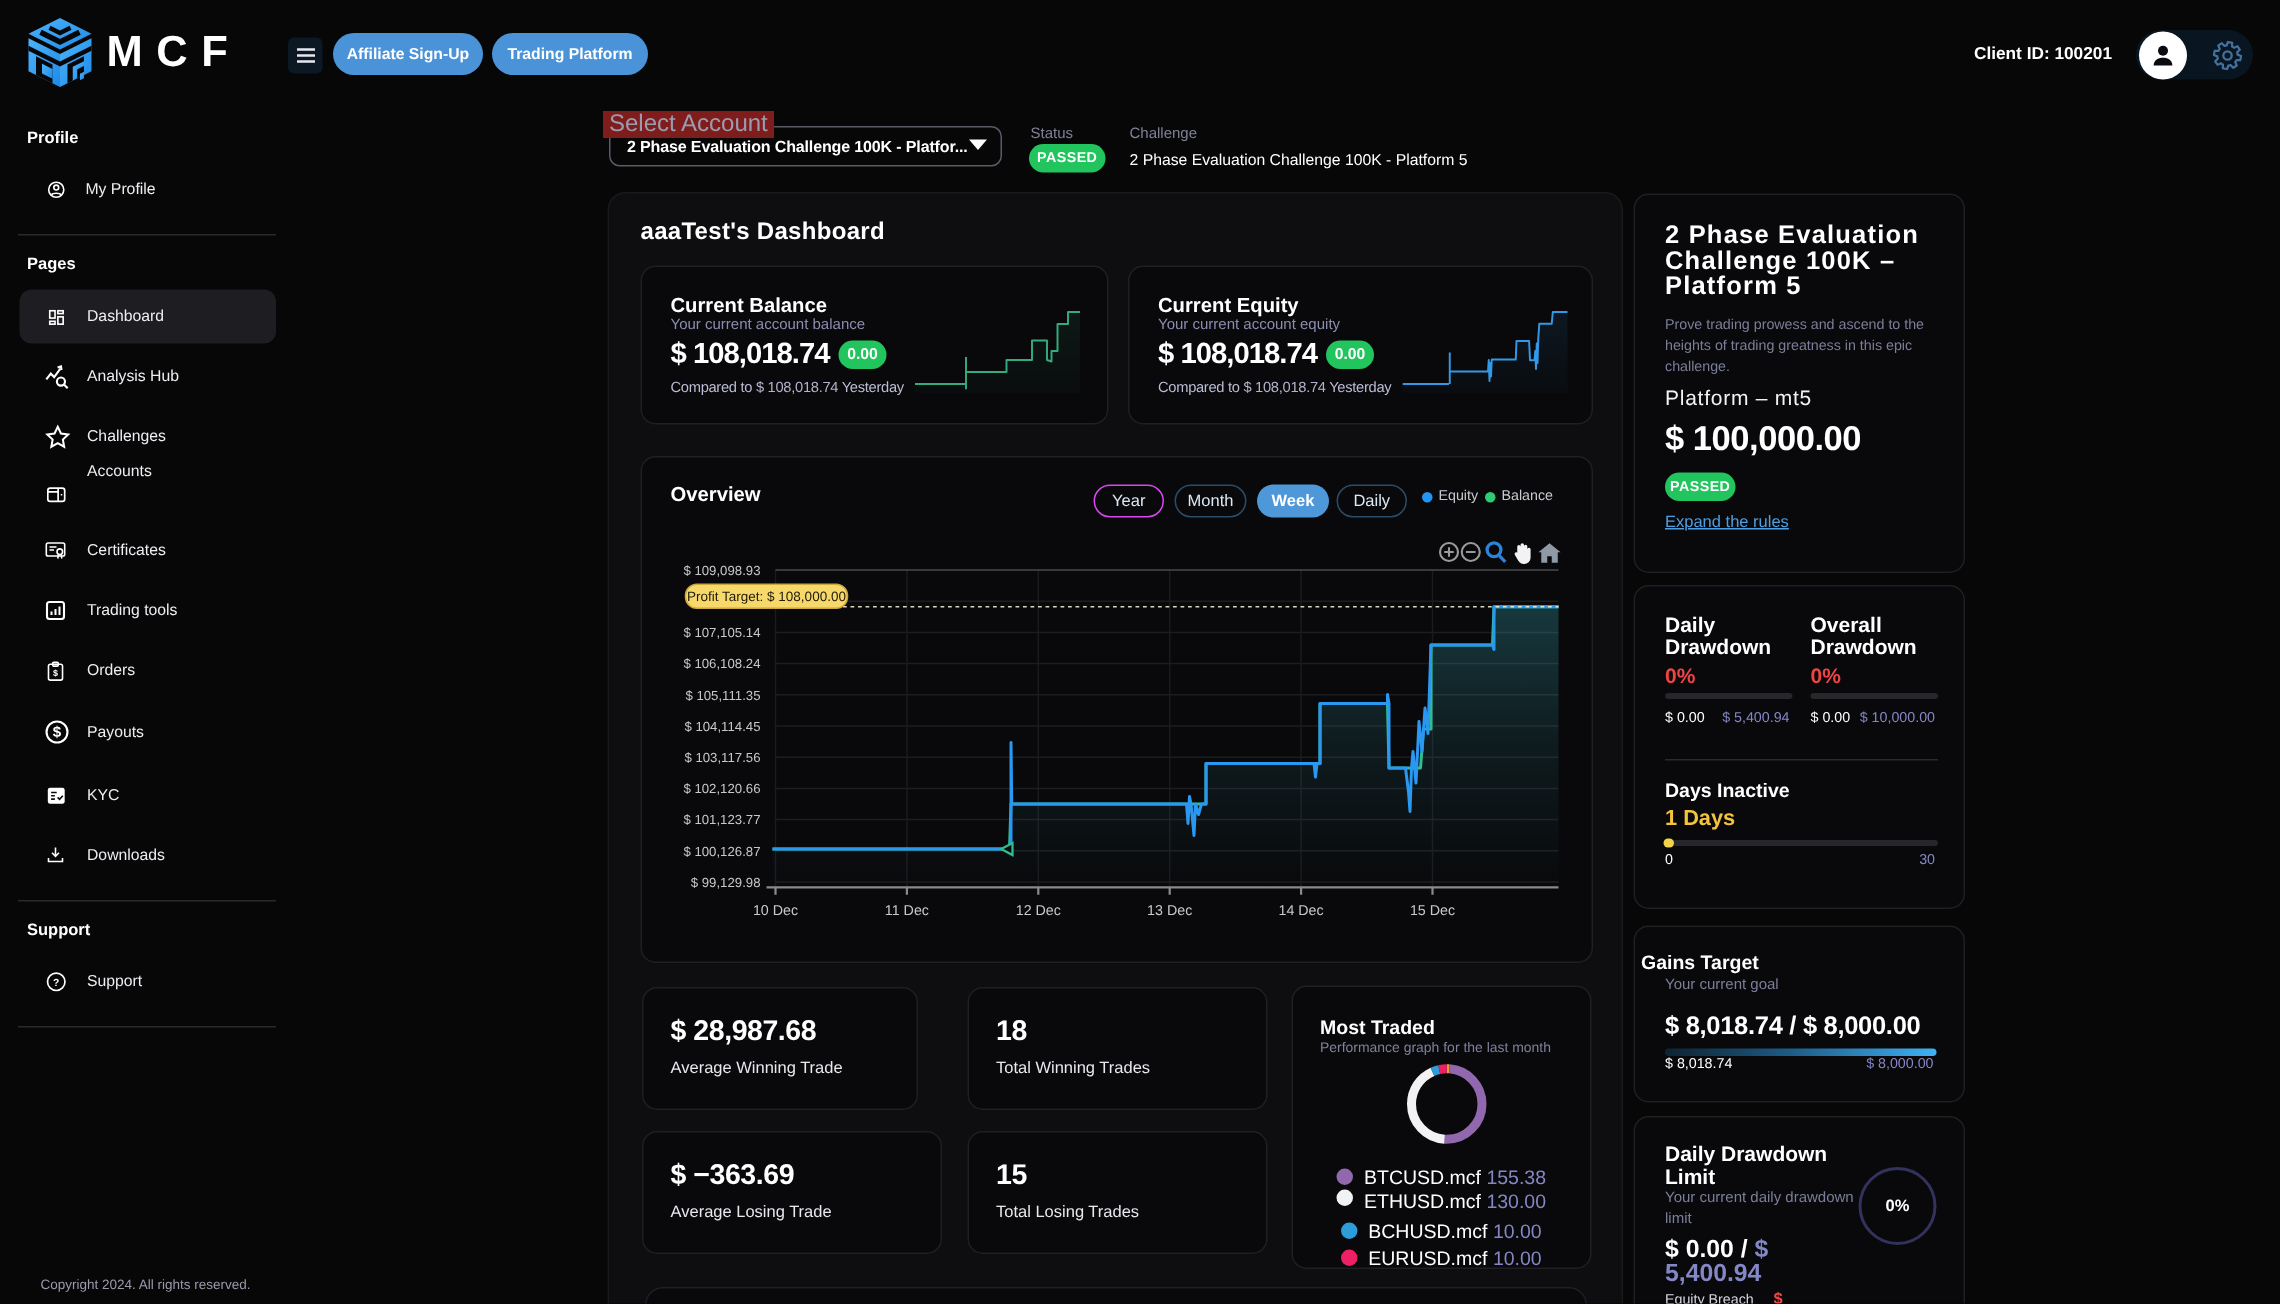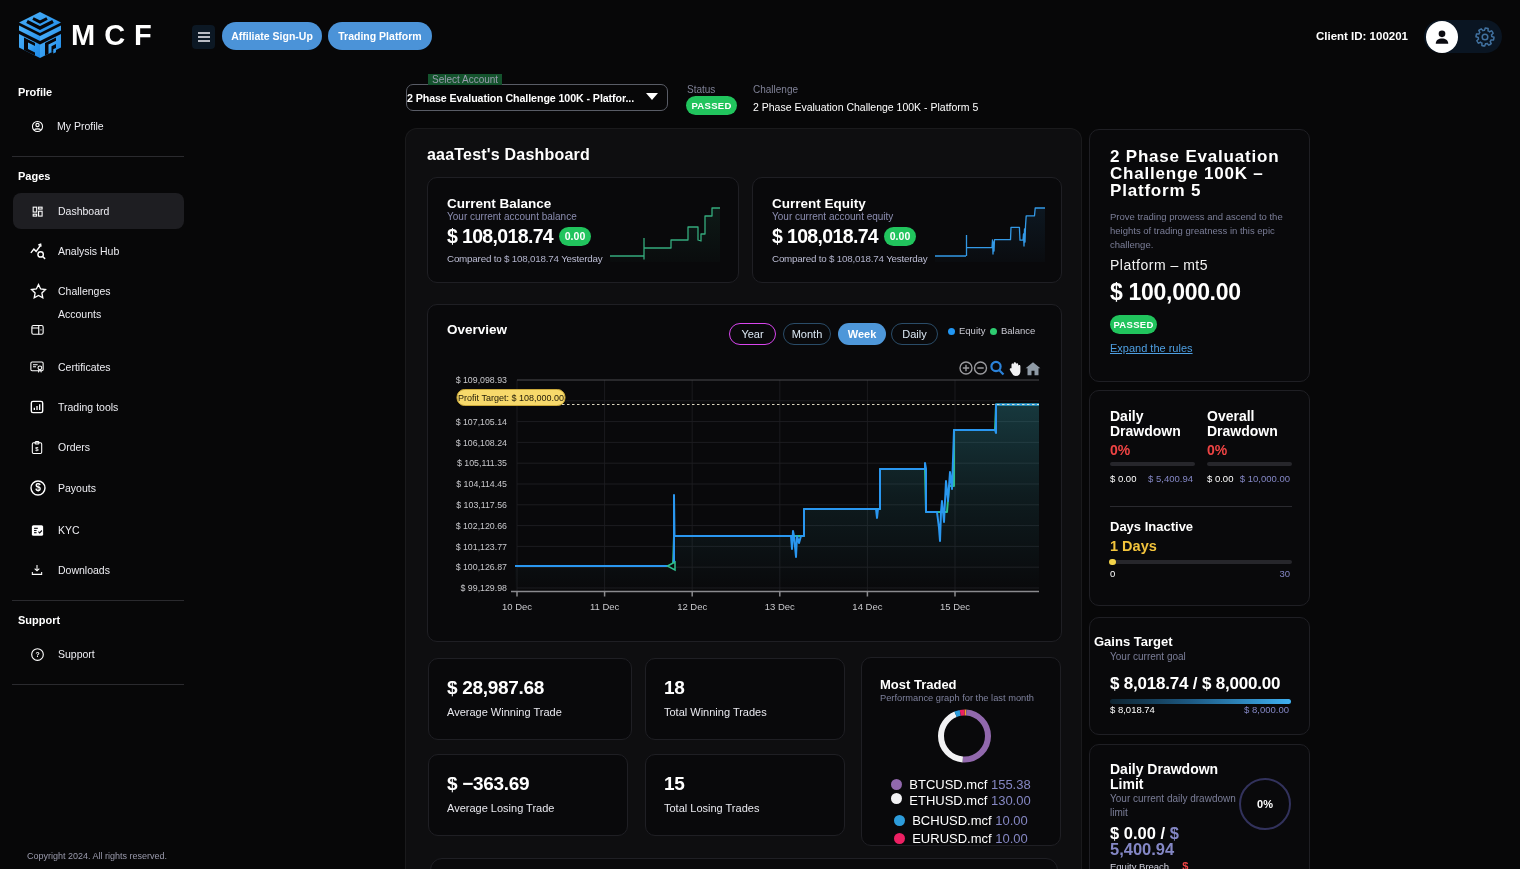--- a/index.html
+++ b/index.html
@@ -61,23 +61,23 @@
 </div>
 <div class="abs" style="left:51px;top:6.5px">
 <svg width="20" height="20" viewBox="0 0 20 20" fill="none">
         <path d="M18.89,8.59 A9.0,9.0 0 0 1 18.89,11.41 L16.54,11.86 A6.8,6.8 0 0 1 15.94,13.31 L17.28,15.29 A9.0,9.0 0 0 1 15.29,17.28 L13.31,15.94 A6.8,6.8 0 0 1 11.86,16.54 L11.41,18.89 A9.0,9.0 0 0 1 8.59,18.89 L8.14,16.54 A6.8,6.8 0 0 1 6.69,15.94 L4.71,17.28 A9.0,9.0 0 0 1 2.72,15.29 L4.06,13.31 A6.8,6.8 0 0 1 3.46,11.86 L1.11,11.41 A9.0,9.0 0 0 1 1.11,8.59 L3.46,8.14 A6.8,6.8 0 0 1 4.06,6.69 L2.72,4.71 A9.0,9.0 0 0 1 4.71,2.72 L6.69,4.06 A6.8,6.8 0 0 1 8.14,3.46 L8.59,1.11 A9.0,9.0 0 0 1 11.41,1.11 L11.86,3.46 A6.8,6.8 0 0 1 13.31,4.06 L15.29,2.72 A9.0,9.0 0 0 1 17.28,4.71 L15.94,6.69 A6.8,6.8 0 0 1 16.54,8.14 Z" stroke="#41719f" stroke-width="1.5" transform="rotate(11 10 10)"></path>
         <circle cx="10" cy="10" r="2.8" stroke="#41719f" stroke-width="1.5"></circle>
       </svg>
 </div>
 </div>
 
 <div class="abs" style="left:406px;top:84px;width:262px;height:27px;border:1px solid #595c66;border-radius:7px;display:flex;align-items:center;white-space:nowrap;overflow:hidden">
-<span style="font-size:10.7px;font-weight:600;letter-spacing:-0.1px">2 Phase Evaluation Challenge 100K - Platfor...</span>
-</div>
-<div class="abs" style="left:428px;top:74px;font-size:10px;color:#9a9cae;background:#14532d;padding:0 4px">Select Account</div>
+<span style="font-size:10.7px;font-weight:600;margin-left:11px;letter-spacing:-0.1px">2 Phase Evaluation Challenge 100K - Platfor...</span>
+</div>
+<div class="abs" style="left:402px;top:74px;font-size:16px;color:#9a9cae;background:#7f1d1d;padding:0 4px">Select Account</div>
 <div class="abs" style="left:646px;top:93px;width:0;height:0;border-left:6px solid transparent;border-right:6px solid transparent;border-top:7px solid #fff"></div>
 
 <div class="abs" style="left:687px;top:84px;font-size:10px;color:#7f8196">Status</div>
 <div class="abs pill" style="left:686px;top:96px;width:51px;height:19px;font-size:9.5px;letter-spacing:0.3px">PASSED</div>
 <div class="abs" style="left:753px;top:84px;font-size:10px;color:#7f8196">Challenge</div>
 <div class="abs" style="left:753px;top:101px;font-size:10.5px">2 Phase Evaluation Challenge 100K - Platform 5</div>
 
 <div class="abs b" style="left:18px;top:86px;font-size:11px">Profile</div>
 <div class="abs" style="left:31px;top:120px">
     <svg width="13" height="13" viewBox="0 0 24 24" fill="none" stroke="#fff" stroke-width="2">
@@ -312,21 +312,21 @@
 <text x="89.0" y="305" text-anchor="middle" font-size="9.5" fill="#c8c8cc">10 Dec</text>
 <text x="176.6" y="305" text-anchor="middle" font-size="9.5" fill="#c8c8cc">11 Dec</text>
 <text x="264.2" y="305" text-anchor="middle" font-size="9.5" fill="#c8c8cc">12 Dec</text>
 <text x="351.8" y="305" text-anchor="middle" font-size="9.5" fill="#c8c8cc">13 Dec</text>
 <text x="439.4" y="305" text-anchor="middle" font-size="9.5" fill="#c8c8cc">14 Dec</text>
 <text x="527.0" y="305" text-anchor="middle" font-size="9.5" fill="#c8c8cc">15 Dec</text>
 <rect x="29" y="84.5" width="108" height="16" rx="7.5" fill="#f7d96b" stroke="#caa83a" stroke-width="1"></rect>
 <text x="83" y="95.5" text-anchor="middle" font-size="9" fill="#211b08">Profit Target: $ 108,000.00</text>
 </svg>
 </div>
-<div class="card" style="left:428px;top:658px;width:204px;height:82px">
+<div class="card" style="left:428px;top:658px;width:184px;height:82px">
 <div class="abs b" style="left:18px;top:18px;font-size:19px;letter-spacing:-0.3px">$ 28,987.68</div>
 <div class="abs" style="left:18px;top:47px;font-size:11px;color:#e8e8ee">Average Winning Trade</div>
 </div>
 <div class="card" style="left:645px;top:658px;width:200px;height:82px">
 <div class="abs b" style="left:18px;top:18px;font-size:19px;letter-spacing:-0.3px">18</div>
 <div class="abs" style="left:18px;top:47px;font-size:11px;color:#e8e8ee">Total Winning Trades</div>
 </div>
 <div class="card" style="left:428px;top:754px;width:200px;height:82px">
 <div class="abs b" style="left:18px;top:18px;font-size:19px;letter-spacing:-0.3px">$ −363.69</div>
 <div class="abs" style="left:18px;top:47px;font-size:11px;color:#e8e8ee">Average Losing Trade</div>

